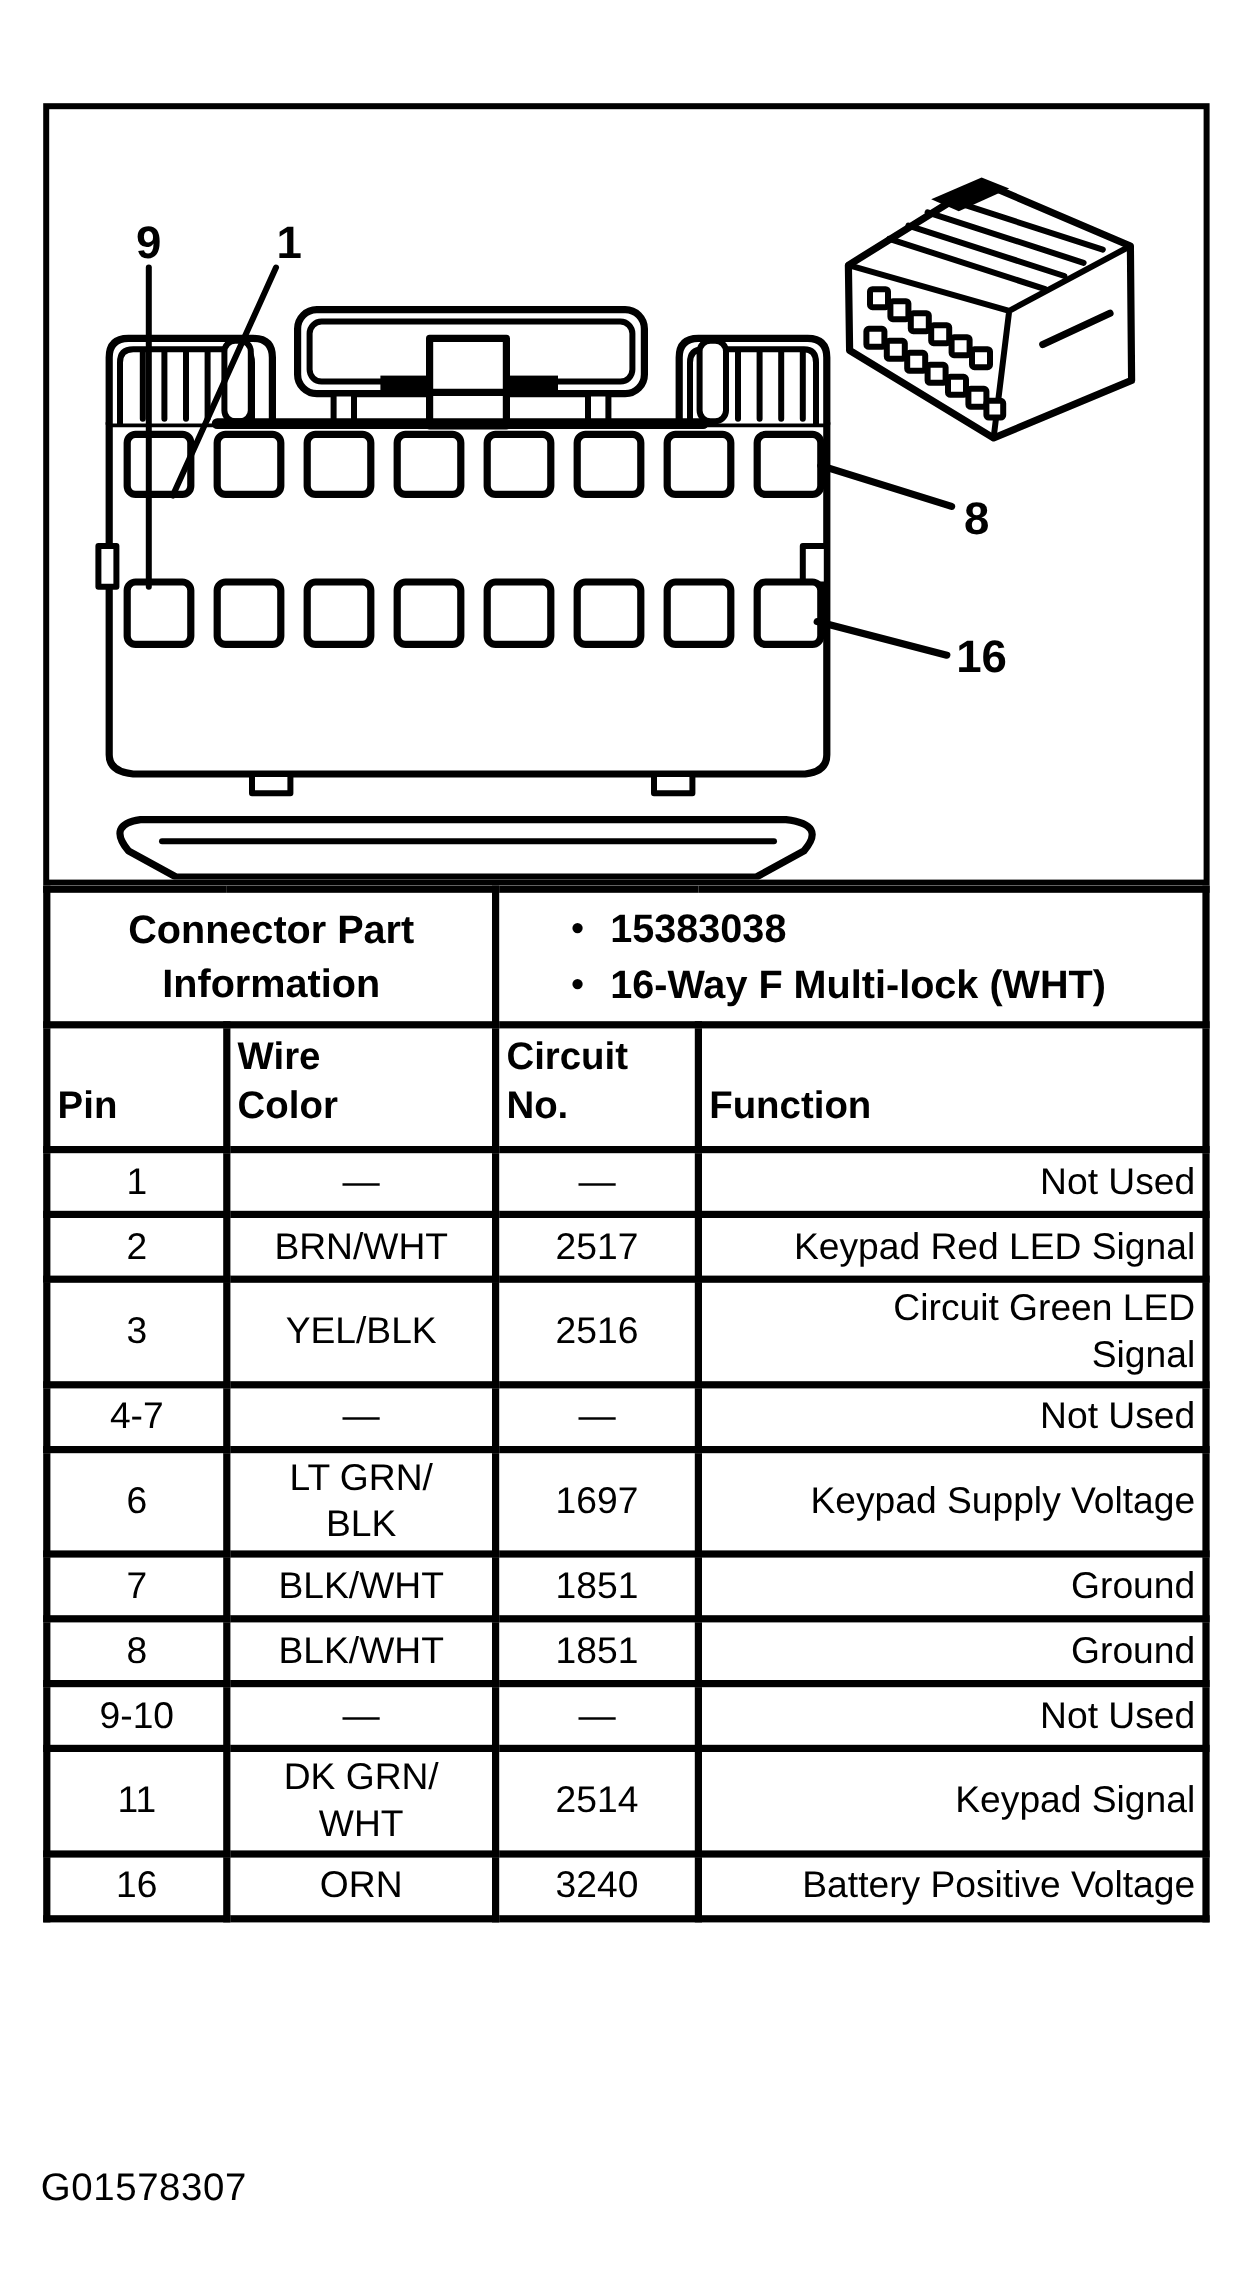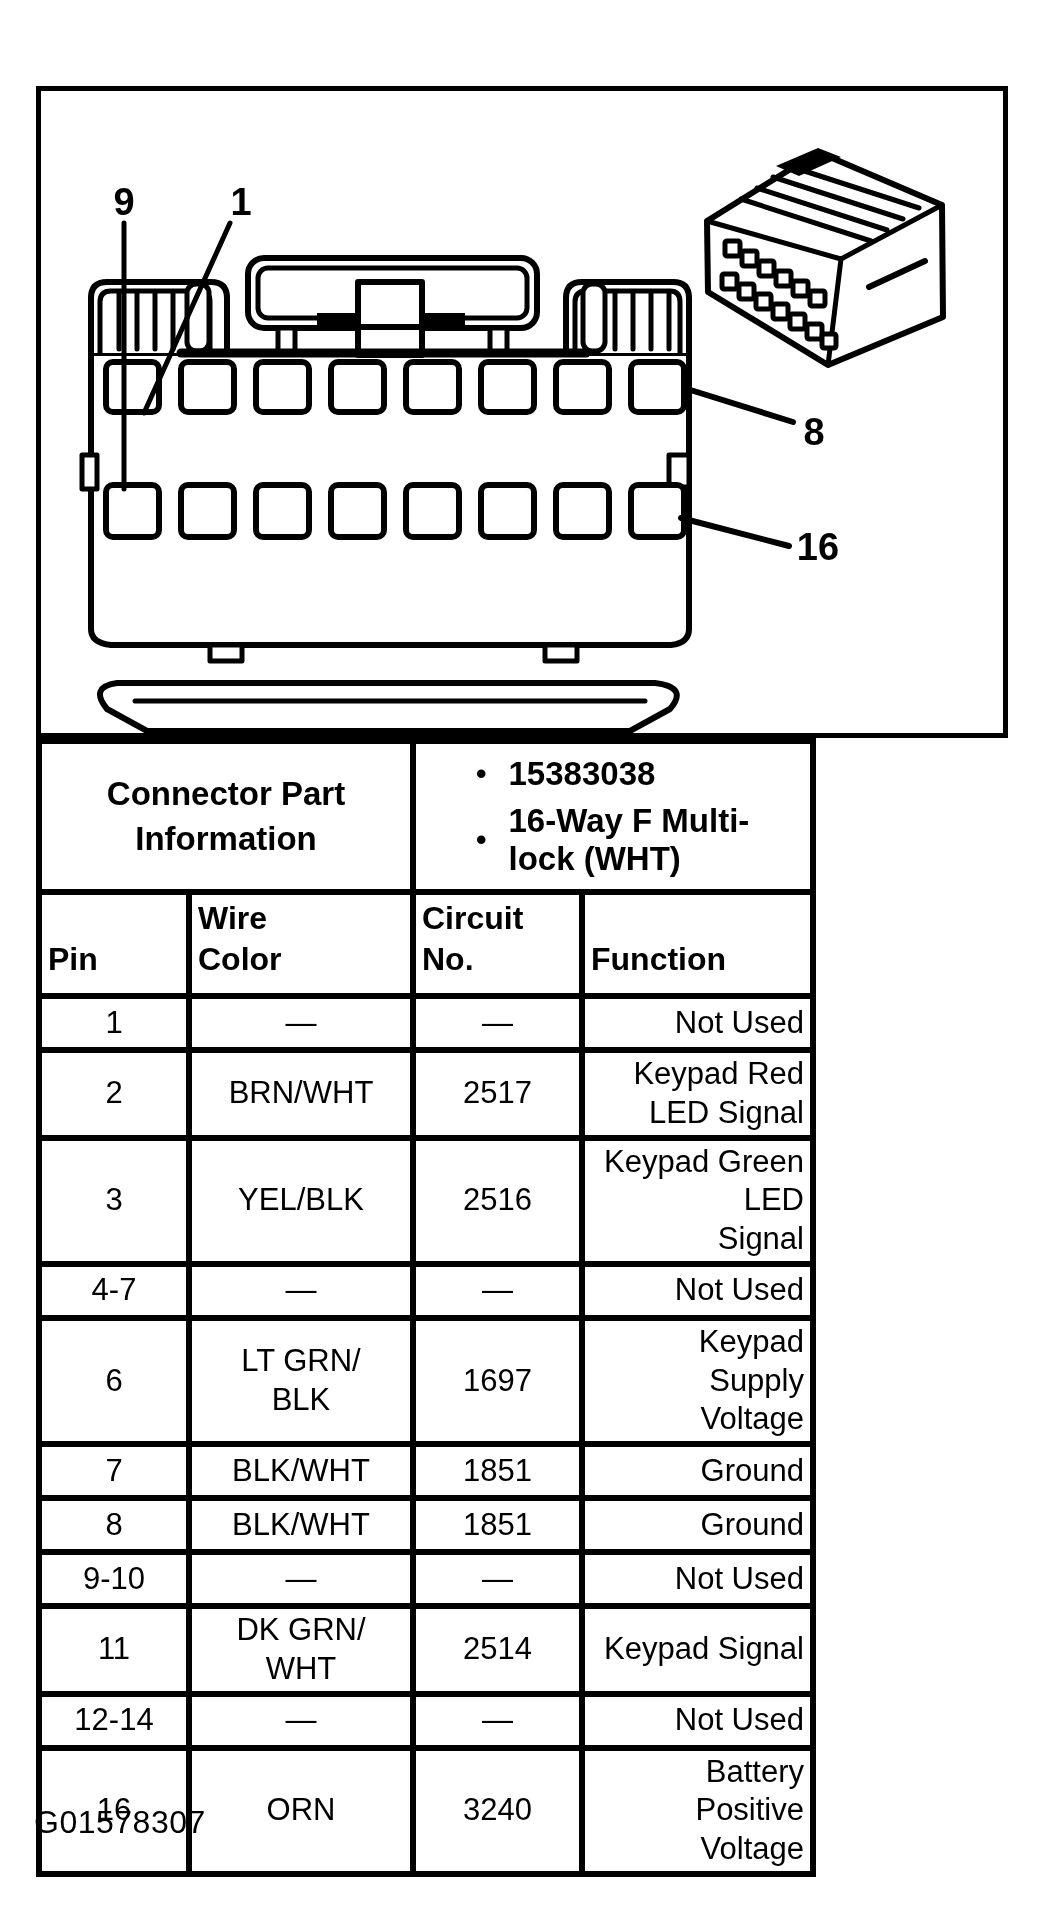--- a/index.html
+++ b/index.html
@@ -4,21 +4,21 @@
 <style>
   html,body{margin:0;padding:0;background:#ffffff;}
   body{width:1048px;height:1910px;position:relative;font-family:"Liberation Sans",sans-serif;color:#000;}
   .sheet{position:absolute;left:0;top:0;width:1048px;height:1910px;background:#fff;overflow:hidden;}
 
   
   .figbox{position:absolute;left:36px;top:86px;width:972px;height:652px;border:5px solid #000;box-sizing:border-box;background:#fff;}
   .figbox svg{position:absolute;left:0;top:0;width:962px;height:642px;}
 
   
-  table.pintab{position:absolute;left:36px;top:738px;width:780px;border-collapse:collapse;table-layout:fixed;background:#fff;}
+  table.pintab{position:absolute;left:36px;top:738px;width:972px;border-collapse:collapse;table-layout:fixed;background:#fff;}
   table.pintab td,table.pintab th{border:6px solid #000;box-sizing:border-box;padding:2px 6px;}
   .cell-info{font-weight:700;font-size:33px;text-align:center;vertical-align:middle;white-space:pre-line;line-height:1.35;}
   .cell-bullets{vertical-align:middle;padding-left:60px !important;}
   .bullet-line{display:flex;align-items:center;font-weight:700;font-size:33px;margin:9px 0;}
   .bullet-line .dot{font-size:30px;margin-right:22px;}
   tr.r-info{height:110px;}
   tr.r-head{height:104px;}
   tr.r-head th{font-weight:700;font-size:32px;text-align:left;vertical-align:bottom;white-space:pre-line;line-height:1.3;padding-bottom:12px;}
   tr.r-data{height:54px;}
   tr.r-data td{font-size:31px;font-weight:400;vertical-align:middle;line-height:1.25;}
@@ -167,21 +167,21 @@
       <tr class="r-data">
         <td class="c-pin">2</td>
         <td class="c-wire">BRN/WHT</td>
         <td class="c-circ">2517</td>
         <td class="c-func">Keypad Red LED Signal</td>
       </tr>
       <tr class="r-data">
         <td class="c-pin">3</td>
         <td class="c-wire">YEL/BLK</td>
         <td class="c-circ">2516</td>
-        <td class="c-func">Keypad Green LED
+        <td class="c-func">Circuit Green LED
 Signal</td>
       </tr>
       <tr class="r-data">
         <td class="c-pin">4-7</td>
         <td class="c-wire">—</td>
         <td class="c-circ">—</td>
         <td class="c-func">Not Used</td>
       </tr>
       <tr class="r-data">
         <td class="c-pin">6</td>
@@ -209,26 +209,20 @@
         <td class="c-func">Not Used</td>
       </tr>
       <tr class="r-data">
         <td class="c-pin">11</td>
         <td class="c-wire">DK GRN/
 WHT</td>
         <td class="c-circ">2514</td>
         <td class="c-func">Keypad Signal</td>
       </tr>
       <tr class="r-data">
-        <td class="c-pin">12-14</td>
-        <td class="c-wire">—</td>
-        <td class="c-circ">—</td>
-        <td class="c-func">Not Used</td>
-      </tr>
-      <tr class="r-data">
         <td class="c-pin">16</td>
         <td class="c-wire">ORN</td>
         <td class="c-circ">3240</td>
         <td class="c-func">Battery Positive Voltage</td>
       </tr>
     </tbody>
   </table>
 
   <div class="caption">G01578307</div>
 </div>

